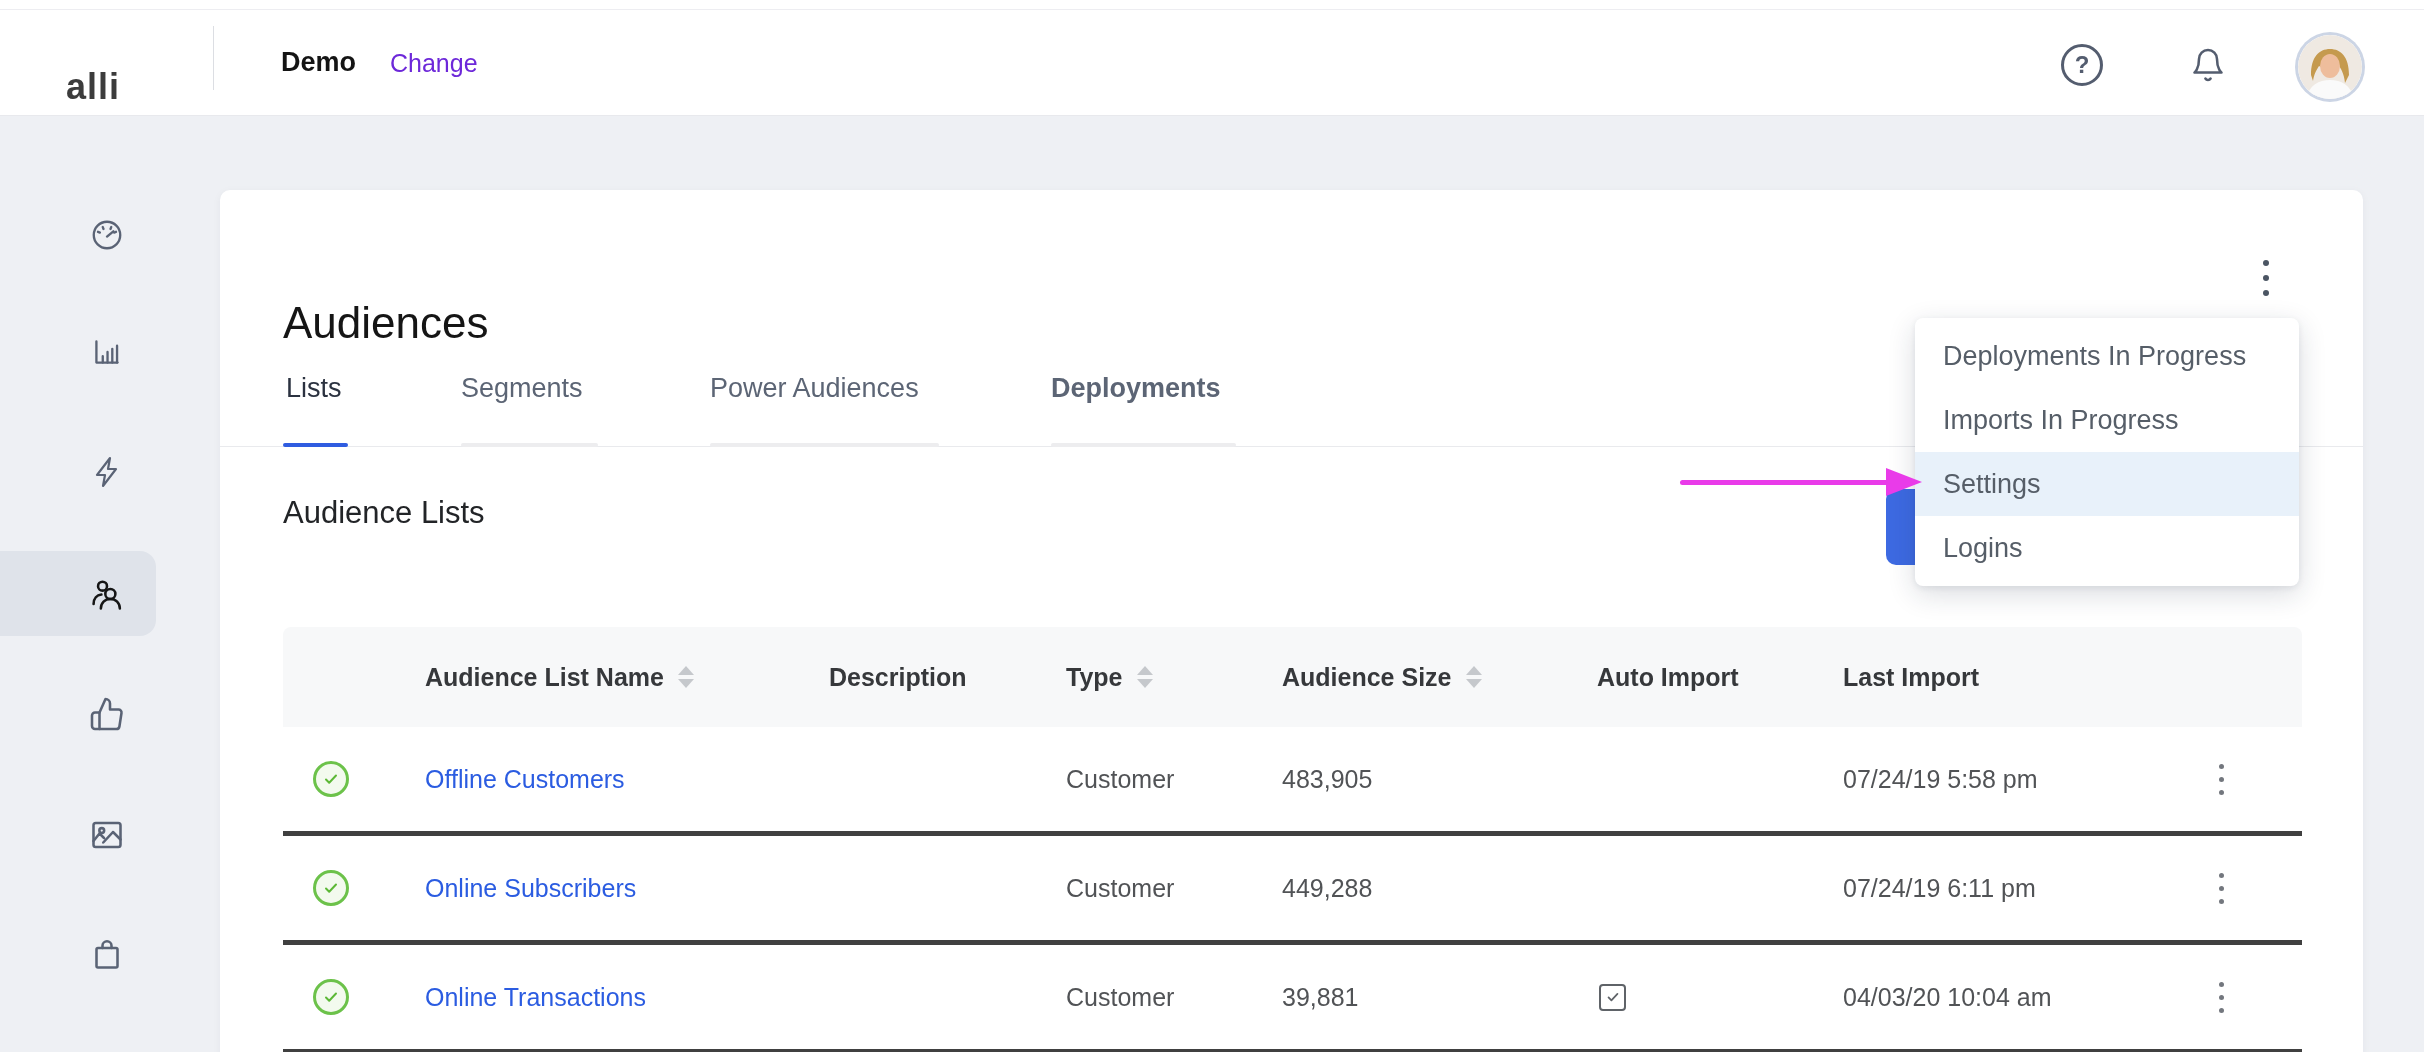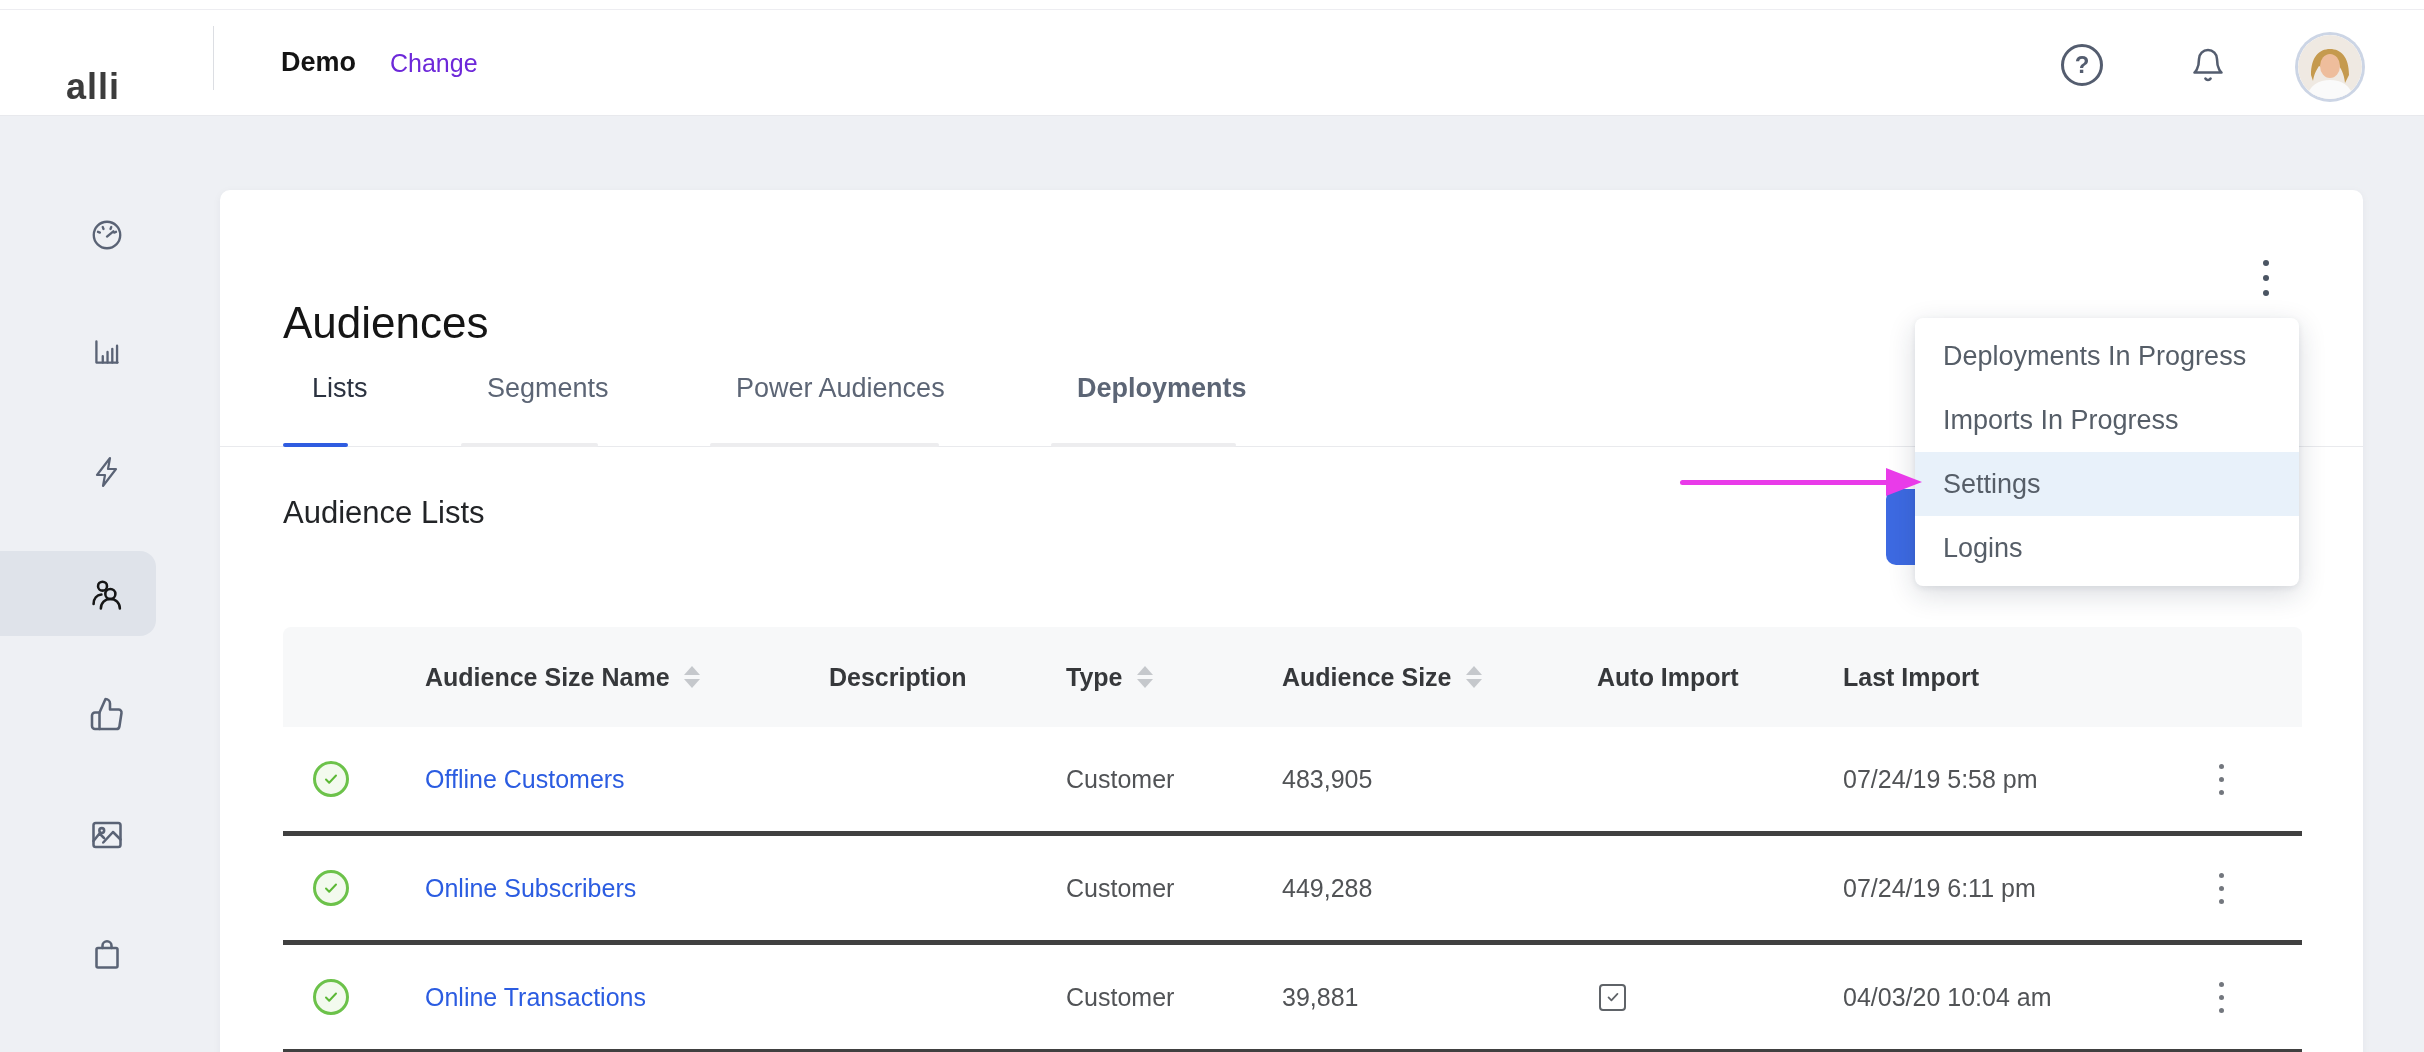--- a/index.html
+++ b/index.html
@@ -49,21 +49,21 @@
   .card {
     position:absolute; left:220px; top:190px; width:2143px; height:880px;
     background:#ffffff; border-radius:10px 10px 0 0;
     box-shadow:0 2px 8px rgba(30,40,60,0.05); z-index:8;
   }
   .page-title { position:absolute; left:63px; top:60px; font-size:44px; font-weight:400; color:#151515;margin-top:48px; }
   .card-kebab { position:absolute; left:2034px; top:66px; width:24px; height:44px;
     display:flex; flex-direction:column; align-items:center; justify-content:center; gap:9px; cursor:pointer; }
   .card-kebab i { width:6px; height:6px; border-radius:50%; background:#4b5563; }
 
-  .tab { position:absolute; top:183px; font-size:27px; color:#5c6575; cursor:pointer;margin-left:26px; }
+  .tab { position:absolute; top:183px; font-size:27px; color:#5c6575; cursor:pointer; }
   .tab.active { color:#2b3240; }
   .tab-0 { left:66px; } .tab-1 { left:241px; } .tab-2 { left:490px; } .tab-3 { left:831px;font-weight:bold; }
   .tabs-divider { position:absolute; left:0; top:256px; width:2143px; height:1px; background:#e9eaed; }
   .tab-underline { position:absolute; top:253px; height:4px; border-radius:2px; }
   .u-active { left:63px; width:65px; background:#2f5ce0; }
   .u-1 { left:241px; width:137px; background:#ededef; }
   .u-2 { left:490px; width:229px; background:#ededef; }
   .u-3 { left:831px; width:185px; background:#ededef; }
 
   .section-title { position:absolute; left:63px; top:305px; font-size:31px; font-weight:400; color:#222427; }
@@ -211,21 +211,21 @@
   <div class="tab-underline u-3"></div>
 
   <div class="section-title">Audience Lists</div>
 
   <div class="create-btn"></div>
 
   <div class="table">
     <div class="t-grid t-head">
       <div class="hcell"></div>
       <div class="hcell">
-        <span>Audience Size Name</span>
+        <span>Audience List Name</span>
         <span class="sort">
             <i class="up"></i>
             <i class="dn"></i>
           </span>
       </div>
       <div class="hcell">
         <span>Description</span>
       </div>
       <div class="hcell">
         <span>Type</span>

